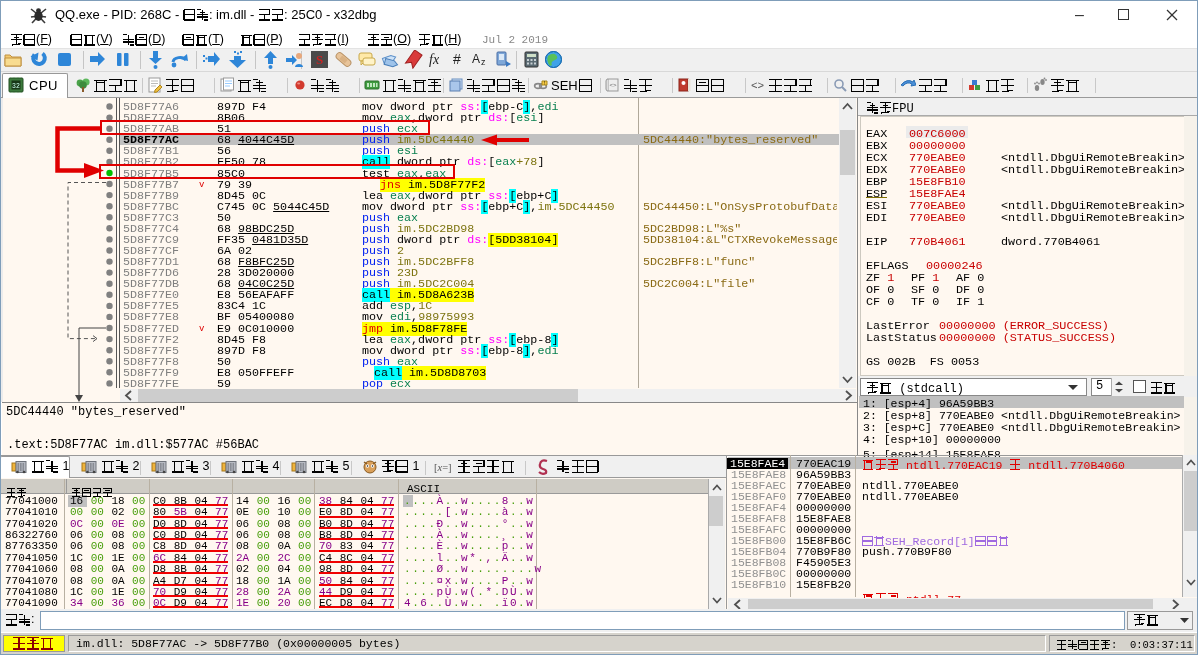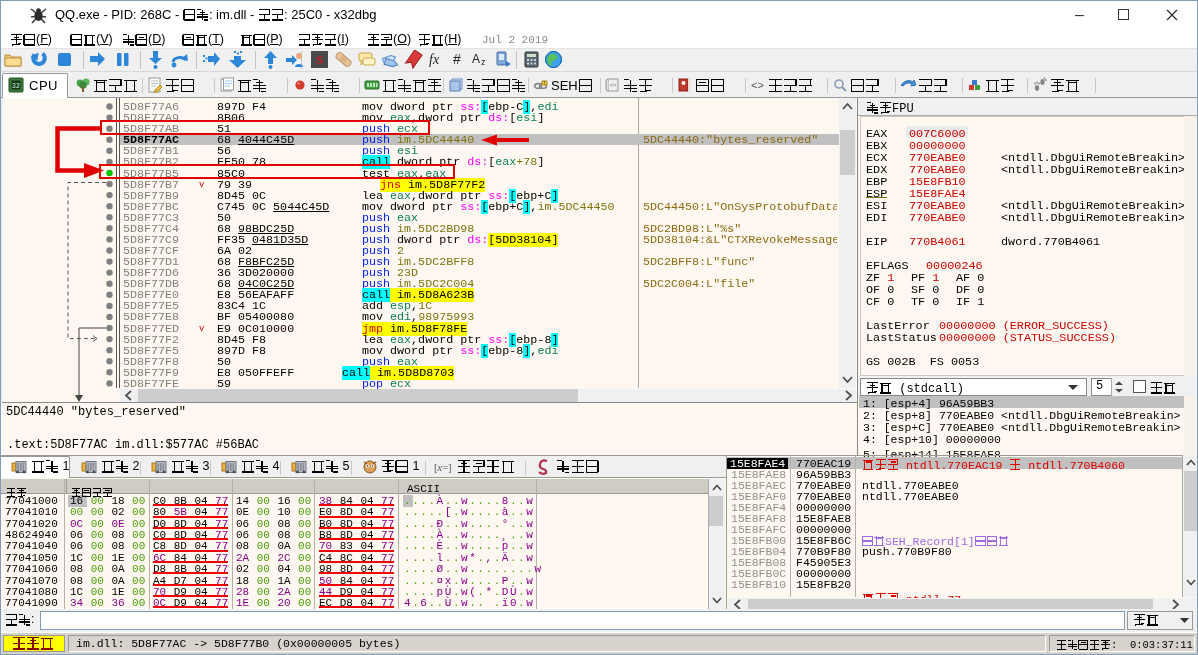--- a/index.html
+++ b/index.html
@@ -669,21 +669,21 @@
 <div style="font:11.7px/11px 'Liberation Mono',monospace;white-space:pre;position:absolute;left:362px;top:234.9px;color:#000"><span style="color:#0020f0">push</span> dword ptr <span style="color:#ff00ff">ds:</span><span style="color:#000;background:#ffff00">[5DD38104]</span></div>
 <div style="font:11.7px/11px 'Liberation Mono',monospace;white-space:pre;position:absolute;left:643px;top:234.9px;color:#000;max-width:194px;overflow:hidden"><span style="color:#8a6a14">5DD38104:&amp;L"CTXRevokeMessageS</span></div>
 <div style="font:11.7px/11px 'Liberation Mono',monospace;white-space:pre;position:absolute;left:123px;top:246.0px;color:#7f7f7f">5D8F77CF</div>
 <div style="font:11.7px/11px 'Liberation Mono',monospace;white-space:pre;position:absolute;left:217px;top:246.0px;color:#000">6A 02</div>
 <div style="font:11.7px/11px 'Liberation Mono',monospace;white-space:pre;position:absolute;left:362px;top:246.0px;color:#000"><span style="color:#0020f0">push</span> <span style="color:#7d7410">2</span></div>
 <div style="font:11.7px/11px 'Liberation Mono',monospace;white-space:pre;position:absolute;left:123px;top:257.1px;color:#7f7f7f">5D8F77D1</div>
 <div style="font:11.7px/11px 'Liberation Mono',monospace;white-space:pre;position:absolute;left:217px;top:257.1px;color:#000">68 <span style="text-decoration:underline">F8BFC25D</span></div>
 <div style="font:11.7px/11px 'Liberation Mono',monospace;white-space:pre;position:absolute;left:362px;top:257.1px;color:#000"><span style="color:#0020f0">push</span> <span style="color:#7d7410">im.5DC2BFF8</span></div>
 <div style="font:11.7px/11px 'Liberation Mono',monospace;white-space:pre;position:absolute;left:643px;top:257.1px;color:#000;max-width:194px;overflow:hidden"><span style="color:#8a6a14">5DC2BFF8:L"func"</span></div>
 <div style="font:11.7px/11px 'Liberation Mono',monospace;white-space:pre;position:absolute;left:123px;top:268.1px;color:#7f7f7f">5D8F77D6</div>
-<div style="font:11.7px/11px 'Liberation Mono',monospace;white-space:pre;position:absolute;left:217px;top:268.1px;color:#000">36 3D020000</div>
+<div style="font:11.7px/11px 'Liberation Mono',monospace;white-space:pre;position:absolute;left:217px;top:268.1px;color:#000">28 3D020000</div>
 <div style="font:11.7px/11px 'Liberation Mono',monospace;white-space:pre;position:absolute;left:362px;top:268.1px;color:#000"><span style="color:#0020f0">push</span> <span style="color:#7d7410">23D</span></div>
 <div style="font:11.7px/11px 'Liberation Mono',monospace;white-space:pre;position:absolute;left:123px;top:279.2px;color:#7f7f7f">5D8F77DB</div>
 <div style="font:11.7px/11px 'Liberation Mono',monospace;white-space:pre;position:absolute;left:217px;top:279.2px;color:#000">68 <span style="text-decoration:underline">04C0C25D</span></div>
 <div style="font:11.7px/11px 'Liberation Mono',monospace;white-space:pre;position:absolute;left:362px;top:279.2px;color:#000"><span style="color:#0020f0">push</span> <span style="color:#7d7410">im.5DC2C004</span></div>
 <div style="font:11.7px/11px 'Liberation Mono',monospace;white-space:pre;position:absolute;left:643px;top:279.2px;color:#000;max-width:194px;overflow:hidden"><span style="color:#8a6a14">5DC2C004:L"file"</span></div>
 <div style="font:11.7px/11px 'Liberation Mono',monospace;white-space:pre;position:absolute;left:123px;top:290.3px;color:#7f7f7f">5D8F77E0</div>
 <div style="font:11.7px/11px 'Liberation Mono',monospace;white-space:pre;position:absolute;left:217px;top:290.3px;color:#000">E8 56EAFAFF</div>
 <div style="font:11.7px/11px 'Liberation Mono',monospace;white-space:pre;position:absolute;left:362px;top:290.3px;color:#000"><span style="color:#000;background:#00ffff">call</span><span style="color:#000;background:#ffff00"> im.5D8A623B</span></div>
 <div style="font:11.7px/11px 'Liberation Mono',monospace;white-space:pre;position:absolute;left:123px;top:301.4px;color:#7f7f7f">5D8F77E5</div>
 <div style="font:11.7px/11px 'Liberation Mono',monospace;white-space:pre;position:absolute;left:217px;top:301.4px;color:#000">83C4 1C</div>
@@ -698,21 +698,21 @@
 <div style="font:11.7px/11px 'Liberation Mono',monospace;white-space:pre;position:absolute;left:217px;top:334.6px;color:#000">8D45 F8</div>
 <div style="font:11.7px/11px 'Liberation Mono',monospace;white-space:pre;position:absolute;left:362px;top:334.6px;color:#000">lea <span style="color:#0a8050">eax</span>,dword ptr <span style="color:#ff00ff">ss:</span><span style="color:#000;background:#00ffff">[</span>ebp-8<span style="color:#000;background:#00ffff">]</span></div>
 <div style="font:11.7px/11px 'Liberation Mono',monospace;white-space:pre;position:absolute;left:123px;top:345.7px;color:#7f7f7f">5D8F77F5</div>
 <div style="font:11.7px/11px 'Liberation Mono',monospace;white-space:pre;position:absolute;left:217px;top:345.7px;color:#000">897D F8</div>
 <div style="font:11.7px/11px 'Liberation Mono',monospace;white-space:pre;position:absolute;left:362px;top:345.7px;color:#000">mov dword ptr <span style="color:#ff00ff">ss:</span><span style="color:#000;background:#00ffff">[</span>ebp-8<span style="color:#000;background:#00ffff">]</span>,<span style="color:#0a8050">edi</span></div>
 <div style="font:11.7px/11px 'Liberation Mono',monospace;white-space:pre;position:absolute;left:123px;top:356.7px;color:#7f7f7f">5D8F77F8</div>
 <div style="font:11.7px/11px 'Liberation Mono',monospace;white-space:pre;position:absolute;left:217px;top:356.7px;color:#000">50</div>
 <div style="font:11.7px/11px 'Liberation Mono',monospace;white-space:pre;position:absolute;left:362px;top:356.7px;color:#000"><span style="color:#0020f0">push</span> <span style="color:#0a8050">eax</span></div>
 <div style="font:11.7px/11px 'Liberation Mono',monospace;white-space:pre;position:absolute;left:123px;top:367.8px;color:#7f7f7f">5D8F77F9</div>
 <div style="font:11.7px/11px 'Liberation Mono',monospace;white-space:pre;position:absolute;left:217px;top:367.8px;color:#000">E8 050FFEFF</div>
-<div style="font:11.7px/11px 'Liberation Mono',monospace;white-space:pre;position:absolute;left:342px;top:367.8px;color:#000"><span style="color:#000;background:#00ffff">call</span><span style="color:#000;background:#ffff00"> im.5D8D8703</span></div>
+<div style="font:11.7px/11px 'Liberation Mono',monospace;white-space:pre;position:absolute;left:374px;top:367.8px;color:#000"><span style="color:#000;background:#00ffff">call</span><span style="color:#000;background:#ffff00"> im.5D8D8703</span></div>
 <div style="font:11.7px/11px 'Liberation Mono',monospace;white-space:pre;position:absolute;left:123px;top:378.9px;color:#7f7f7f">5D8F77FE</div>
 <div style="font:11.7px/11px 'Liberation Mono',monospace;white-space:pre;position:absolute;left:217px;top:378.9px;color:#000">59</div>
 <div style="font:11.7px/11px 'Liberation Mono',monospace;white-space:pre;position:absolute;left:362px;top:378.9px;color:#000"><span style="color:#0020f0">pop</span> <span style="color:#0a8050">ecx</span></div>
 <div style="position:absolute;left:199px;top:180.0px;font:9px 'Liberation Mono',monospace;color:#d00">v</div>
 <div style="position:absolute;left:199px;top:324.0px;font:9px 'Liberation Mono',monospace;color:#d00">v</div>
 <svg style="position:absolute;left:98px;top:98px" width="18" height="292" viewBox="0 0 18 292">
     <circle cx="11.5" cy="8.5" r="3.2" fill="#808080"></circle>
     <circle cx="11.5" cy="19.6" r="3.2" fill="#808080"></circle>
     <circle cx="11.5" cy="30.7" r="3.2" fill="#808080"></circle>
     <circle cx="11.5" cy="41.7" r="3.2" fill="#808080"></circle>
@@ -1138,27 +1138,27 @@
 <div style="font:11px/11px 'Liberation Mono',monospace;white-space:pre;position:absolute;left:153px;top:507.4px;width:75px;height:10.2px;border-bottom:2px solid #f00000;"><span style="position:absolute;left:0.0px;color:#000">80</span><span style="position:absolute;left:20.7px;color:#870087">5B</span><span style="position:absolute;left:41.4px;color:#000">04</span><span style="position:absolute;left:62.1px;color:#870087">77</span></div>
 <div style="font:11px/11px 'Liberation Mono',monospace;white-space:pre;position:absolute;left:236px;top:507.4px;width:75px;height:10.2px;"><span style="position:absolute;left:0.0px;color:#000">0E</span><span style="position:absolute;left:20.7px;color:#479e0a">00</span><span style="position:absolute;left:41.4px;color:#000">10</span><span style="position:absolute;left:62.1px;color:#479e0a">00</span></div>
 <div style="font:11px/11px 'Liberation Mono',monospace;white-space:pre;position:absolute;left:319px;top:507.4px;width:75px;height:10.2px;border-bottom:2px solid #f00000;"><span style="position:absolute;left:0.0px;color:#000">E0</span><span style="position:absolute;left:20.7px;color:#000">8D</span><span style="position:absolute;left:41.4px;color:#000">04</span><span style="position:absolute;left:62.1px;color:#870087">77</span></div>
 <div style="font:11px/11px 'Liberation Mono',monospace;white-space:pre;position:absolute;left:404px;top:507.4px"><span style="position:absolute;left:0.00px;color:#479e0a">.</span><span style="position:absolute;left:8.15px;color:#479e0a">.</span><span style="position:absolute;left:16.30px;color:#479e0a">.</span><span style="position:absolute;left:24.45px;color:#479e0a">.</span><span style="position:absolute;left:32.60px;color:#479e0a">.</span><span style="position:absolute;left:40.75px;color:#870087">[</span><span style="position:absolute;left:48.90px;color:#479e0a">.</span><span style="position:absolute;left:57.05px;color:#870087">w</span><span style="position:absolute;left:65.20px;color:#479e0a">.</span><span style="position:absolute;left:73.35px;color:#479e0a">.</span><span style="position:absolute;left:81.50px;color:#479e0a">.</span><span style="position:absolute;left:89.65px;color:#479e0a">.</span><span style="position:absolute;left:97.80px;color:#870087">à</span><span style="position:absolute;left:105.95px;color:#479e0a">.</span><span style="position:absolute;left:114.10px;color:#479e0a">.</span><span style="position:absolute;left:122.25px;color:#870087">w</span></div>
 <div style="font:11px/11px 'Liberation Mono',monospace;white-space:pre;position:absolute;left:5px;top:518.7px;color:#000">77041020</div>
 <div style="font:11px/11px 'Liberation Mono',monospace;white-space:pre;position:absolute;left:70px;top:518.7px;width:75px;height:10.2px;"><span style="position:absolute;left:0.0px;color:#870087">0C</span><span style="position:absolute;left:20.7px;color:#479e0a">00</span><span style="position:absolute;left:41.4px;color:#870087">0E</span><span style="position:absolute;left:62.1px;color:#479e0a">00</span></div>
 <div style="font:11px/11px 'Liberation Mono',monospace;white-space:pre;position:absolute;left:153px;top:518.7px;width:75px;height:10.2px;border-bottom:2px solid #f00000;"><span style="position:absolute;left:0.0px;color:#000">D0</span><span style="position:absolute;left:20.7px;color:#000">8D</span><span style="position:absolute;left:41.4px;color:#000">04</span><span style="position:absolute;left:62.1px;color:#870087">77</span></div>
 <div style="font:11px/11px 'Liberation Mono',monospace;white-space:pre;position:absolute;left:236px;top:518.7px;width:75px;height:10.2px;"><span style="position:absolute;left:0.0px;color:#000">06</span><span style="position:absolute;left:20.7px;color:#479e0a">00</span><span style="position:absolute;left:41.4px;color:#000">08</span><span style="position:absolute;left:62.1px;color:#479e0a">00</span></div>
 <div style="font:11px/11px 'Liberation Mono',monospace;white-space:pre;position:absolute;left:319px;top:518.7px;width:75px;height:10.2px;border-bottom:2px solid #f00000;"><span style="position:absolute;left:0.0px;color:#000">B0</span><span style="position:absolute;left:20.7px;color:#000">8D</span><span style="position:absolute;left:41.4px;color:#000">04</span><span style="position:absolute;left:62.1px;color:#870087">77</span></div>
 <div style="font:11px/11px 'Liberation Mono',monospace;white-space:pre;position:absolute;left:404px;top:518.7px"><span style="position:absolute;left:0.00px;color:#479e0a">.</span><span style="position:absolute;left:8.15px;color:#479e0a">.</span><span style="position:absolute;left:16.30px;color:#479e0a">.</span><span style="position:absolute;left:24.45px;color:#479e0a">.</span><span style="position:absolute;left:32.60px;color:#870087">Ð</span><span style="position:absolute;left:40.75px;color:#479e0a">.</span><span style="position:absolute;left:48.90px;color:#479e0a">.</span><span style="position:absolute;left:57.05px;color:#870087">w</span><span style="position:absolute;left:65.20px;color:#479e0a">.</span><span style="position:absolute;left:73.35px;color:#479e0a">.</span><span style="position:absolute;left:81.50px;color:#479e0a">.</span><span style="position:absolute;left:89.65px;color:#479e0a">.</span><span style="position:absolute;left:97.80px;color:#870087">°</span><span style="position:absolute;left:105.95px;color:#479e0a">.</span><span style="position:absolute;left:114.10px;color:#479e0a">.</span><span style="position:absolute;left:122.25px;color:#870087">w</span></div>
-<div style="font:11px/11px 'Liberation Mono',monospace;white-space:pre;position:absolute;left:5px;top:530.0px;color:#000">48624940</div>
+<div style="font:11px/11px 'Liberation Mono',monospace;white-space:pre;position:absolute;left:5px;top:530.0px;color:#000">86322760</div>
 <div style="font:11px/11px 'Liberation Mono',monospace;white-space:pre;position:absolute;left:70px;top:530.0px;width:75px;height:10.2px;"><span style="position:absolute;left:0.0px;color:#000">06</span><span style="position:absolute;left:20.7px;color:#479e0a">00</span><span style="position:absolute;left:41.4px;color:#000">08</span><span style="position:absolute;left:62.1px;color:#479e0a">00</span></div>
 <div style="font:11px/11px 'Liberation Mono',monospace;white-space:pre;position:absolute;left:153px;top:530.0px;width:75px;height:10.2px;border-bottom:2px solid #f00000;"><span style="position:absolute;left:0.0px;color:#000">C0</span><span style="position:absolute;left:20.7px;color:#000">8D</span><span style="position:absolute;left:41.4px;color:#000">04</span><span style="position:absolute;left:62.1px;color:#870087">77</span></div>
 <div style="font:11px/11px 'Liberation Mono',monospace;white-space:pre;position:absolute;left:236px;top:530.0px;width:75px;height:10.2px;"><span style="position:absolute;left:0.0px;color:#000">06</span><span style="position:absolute;left:20.7px;color:#479e0a">00</span><span style="position:absolute;left:41.4px;color:#000">08</span><span style="position:absolute;left:62.1px;color:#479e0a">00</span></div>
 <div style="font:11px/11px 'Liberation Mono',monospace;white-space:pre;position:absolute;left:319px;top:530.0px;width:75px;height:10.2px;border-bottom:2px solid #f00000;"><span style="position:absolute;left:0.0px;color:#000">B8</span><span style="position:absolute;left:20.7px;color:#000">8D</span><span style="position:absolute;left:41.4px;color:#000">04</span><span style="position:absolute;left:62.1px;color:#870087">77</span></div>
 <div style="font:11px/11px 'Liberation Mono',monospace;white-space:pre;position:absolute;left:404px;top:530.0px"><span style="position:absolute;left:0.00px;color:#479e0a">.</span><span style="position:absolute;left:8.15px;color:#479e0a">.</span><span style="position:absolute;left:16.30px;color:#479e0a">.</span><span style="position:absolute;left:24.45px;color:#479e0a">.</span><span style="position:absolute;left:32.60px;color:#870087">À</span><span style="position:absolute;left:40.75px;color:#479e0a">.</span><span style="position:absolute;left:48.90px;color:#479e0a">.</span><span style="position:absolute;left:57.05px;color:#870087">w</span><span style="position:absolute;left:65.20px;color:#479e0a">.</span><span style="position:absolute;left:73.35px;color:#479e0a">.</span><span style="position:absolute;left:81.50px;color:#479e0a">.</span><span style="position:absolute;left:89.65px;color:#479e0a">.</span><span style="position:absolute;left:97.80px;color:#870087">¸</span><span style="position:absolute;left:105.95px;color:#479e0a">.</span><span style="position:absolute;left:114.10px;color:#479e0a">.</span><span style="position:absolute;left:122.25px;color:#870087">w</span></div>
-<div style="font:11px/11px 'Liberation Mono',monospace;white-space:pre;position:absolute;left:5px;top:541.4px;color:#000">77041040</div>
+<div style="font:11px/11px 'Liberation Mono',monospace;white-space:pre;position:absolute;left:5px;top:541.4px;color:#000">87763350</div>
 <div style="font:11px/11px 'Liberation Mono',monospace;white-space:pre;position:absolute;left:70px;top:541.4px;width:75px;height:10.2px;"><span style="position:absolute;left:0.0px;color:#000">06</span><span style="position:absolute;left:20.7px;color:#479e0a">00</span><span style="position:absolute;left:41.4px;color:#000">08</span><span style="position:absolute;left:62.1px;color:#479e0a">00</span></div>
 <div style="font:11px/11px 'Liberation Mono',monospace;white-space:pre;position:absolute;left:153px;top:541.4px;width:75px;height:10.2px;border-bottom:2px solid #f00000;"><span style="position:absolute;left:0.0px;color:#000">C8</span><span style="position:absolute;left:20.7px;color:#000">8D</span><span style="position:absolute;left:41.4px;color:#000">04</span><span style="position:absolute;left:62.1px;color:#870087">77</span></div>
 <div style="font:11px/11px 'Liberation Mono',monospace;white-space:pre;position:absolute;left:236px;top:541.4px;width:75px;height:10.2px;"><span style="position:absolute;left:0.0px;color:#000">08</span><span style="position:absolute;left:20.7px;color:#479e0a">00</span><span style="position:absolute;left:41.4px;color:#000">0A</span><span style="position:absolute;left:62.1px;color:#479e0a">00</span></div>
 <div style="font:11px/11px 'Liberation Mono',monospace;white-space:pre;position:absolute;left:319px;top:541.4px;width:75px;height:10.2px;border-bottom:2px solid #f00000;"><span style="position:absolute;left:0.0px;color:#870087">70</span><span style="position:absolute;left:20.7px;color:#000">83</span><span style="position:absolute;left:41.4px;color:#000">04</span><span style="position:absolute;left:62.1px;color:#870087">77</span></div>
 <div style="font:11px/11px 'Liberation Mono',monospace;white-space:pre;position:absolute;left:404px;top:541.4px"><span style="position:absolute;left:0.00px;color:#479e0a">.</span><span style="position:absolute;left:8.15px;color:#479e0a">.</span><span style="position:absolute;left:16.30px;color:#479e0a">.</span><span style="position:absolute;left:24.45px;color:#479e0a">.</span><span style="position:absolute;left:32.60px;color:#870087">È</span><span style="position:absolute;left:40.75px;color:#479e0a">.</span><span style="position:absolute;left:48.90px;color:#479e0a">.</span><span style="position:absolute;left:57.05px;color:#870087">w</span><span style="position:absolute;left:65.20px;color:#479e0a">.</span><span style="position:absolute;left:73.35px;color:#479e0a">.</span><span style="position:absolute;left:81.50px;color:#479e0a">.</span><span style="position:absolute;left:89.65px;color:#479e0a">.</span><span style="position:absolute;left:97.80px;color:#870087">p</span><span style="position:absolute;left:105.95px;color:#479e0a">.</span><span style="position:absolute;left:114.10px;color:#479e0a">.</span><span style="position:absolute;left:122.25px;color:#870087">w</span></div>
 <div style="font:11px/11px 'Liberation Mono',monospace;white-space:pre;position:absolute;left:5px;top:552.8px;color:#000">77041050</div>
 <div style="font:11px/11px 'Liberation Mono',monospace;white-space:pre;position:absolute;left:70px;top:552.8px;width:75px;height:10.2px;"><span style="position:absolute;left:0.0px;color:#000">1C</span><span style="position:absolute;left:20.7px;color:#479e0a">00</span><span style="position:absolute;left:41.4px;color:#000">1E</span><span style="position:absolute;left:62.1px;color:#479e0a">00</span></div>
 <div style="font:11px/11px 'Liberation Mono',monospace;white-space:pre;position:absolute;left:153px;top:552.8px;width:75px;height:10.2px;border-bottom:2px solid #f00000;"><span style="position:absolute;left:0.0px;color:#870087">6C</span><span style="position:absolute;left:20.7px;color:#000">84</span><span style="position:absolute;left:41.4px;color:#000">04</span><span style="position:absolute;left:62.1px;color:#870087">77</span></div>
 <div style="font:11px/11px 'Liberation Mono',monospace;white-space:pre;position:absolute;left:236px;top:552.8px;width:75px;height:10.2px;"><span style="position:absolute;left:0.0px;color:#870087">2A</span><span style="position:absolute;left:20.7px;color:#479e0a">00</span><span style="position:absolute;left:41.4px;color:#870087">2C</span><span style="position:absolute;left:62.1px;color:#479e0a">00</span></div>
 <div style="font:11px/11px 'Liberation Mono',monospace;white-space:pre;position:absolute;left:319px;top:552.8px;width:75px;height:10.2px;border-bottom:2px solid #f00000;"><span style="position:absolute;left:0.0px;color:#000">C4</span><span style="position:absolute;left:20.7px;color:#000">8C</span><span style="position:absolute;left:41.4px;color:#000">04</span><span style="position:absolute;left:62.1px;color:#870087">77</span></div>

